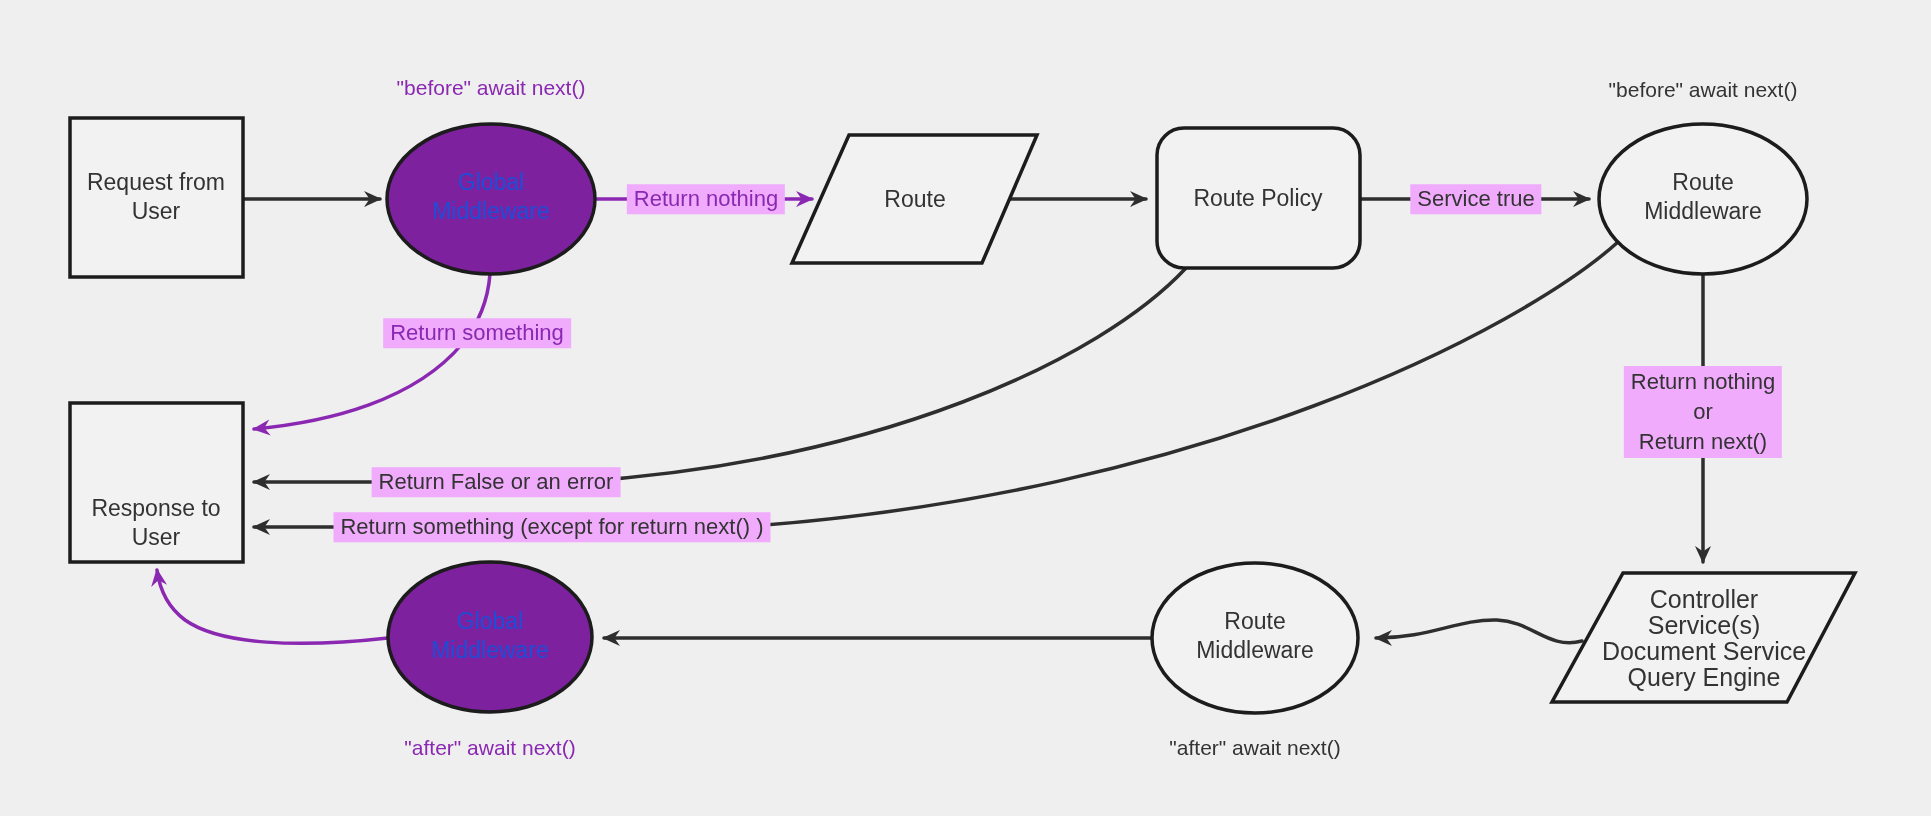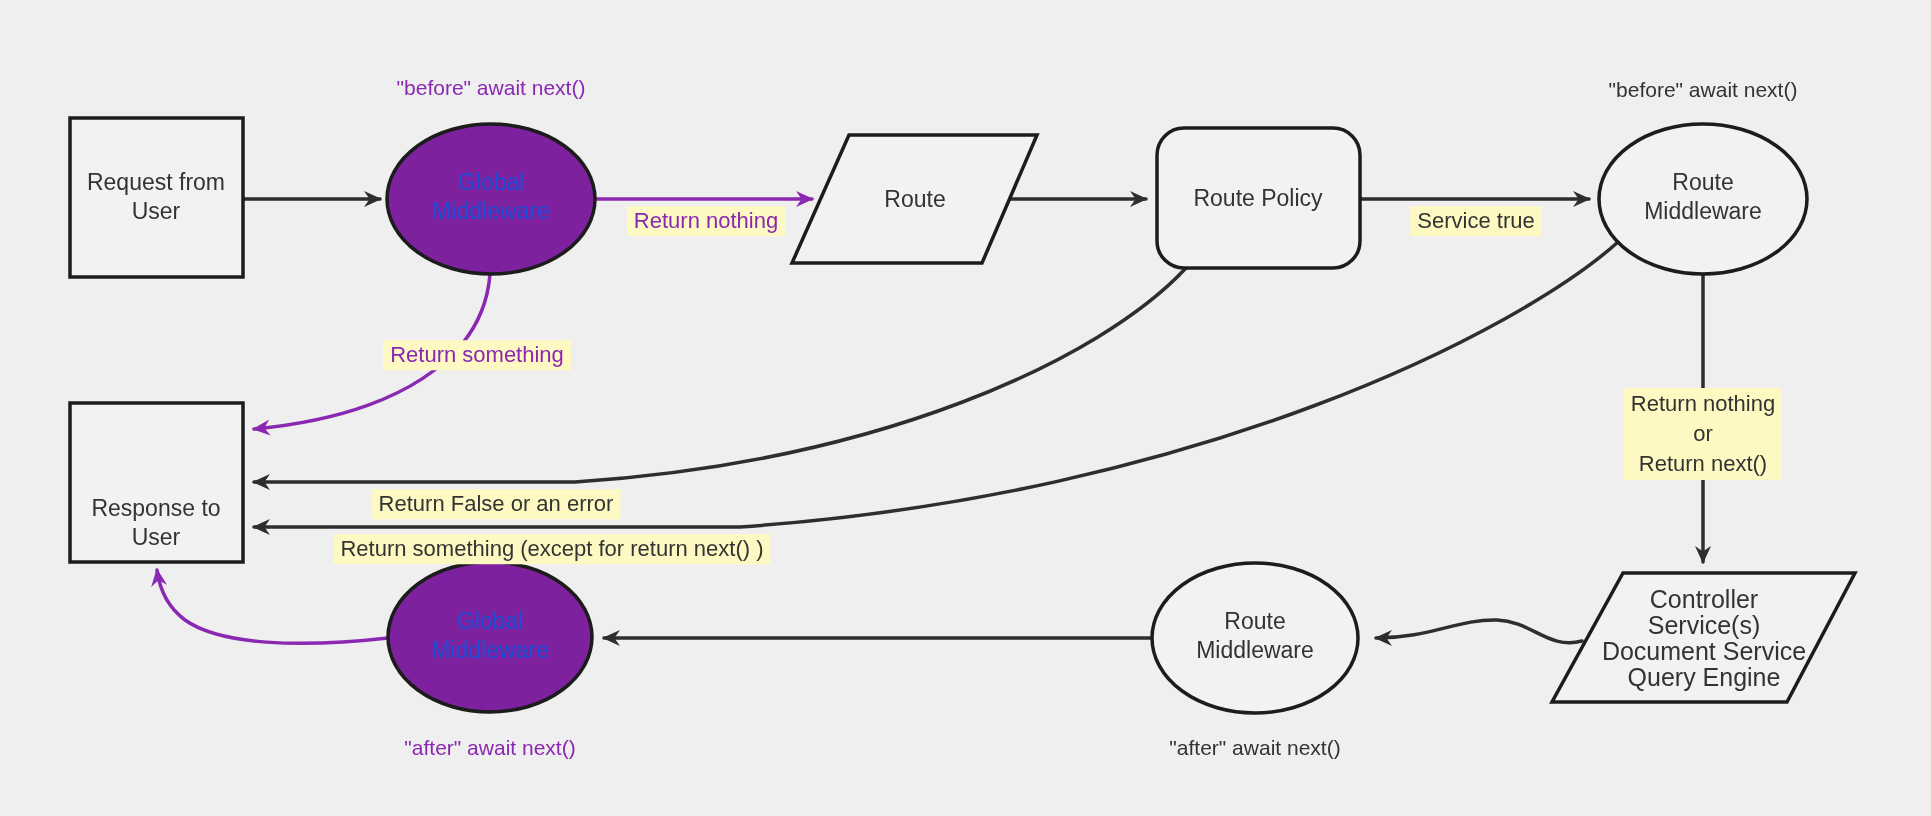--- a/index.html
+++ b/index.html
@@ -12,21 +12,21 @@
   #diagram-svg{position:absolute;left:0;top:0;}
   .lbl{
     position:absolute;transform:translate(-50%,-50%);
     text-align:center;white-space:pre-line;line-height:1.25;
     color:#333333;font-size:23px;pointer-events:none;
   }
   .node-label{width:150px;}
   .node-label.wide{width:230px;}
   .node-label.light{color:#1d4ed8;font-weight:normal;}
   .edge-label{
-    background:#fef9c3;padding:1px 7px;font-size:22px;white-space:pre-line;margin-top:22px;
+    background:#f0abfc;padding:1px 7px;font-size:22px;white-space:pre-line;
   }
   .edge-label.multiline{line-height:30px;}
   .purple-text{color:#8a28b2;}
   .annotation{font-size:21px;background:transparent;white-space:pre;}
   .small-label{font-size:25px;line-height:26px;}
 </style>
 </head>
 <body>
 
 <svg id="diagram-svg" width="1931" height="816" viewBox="0 0 1931 816">

